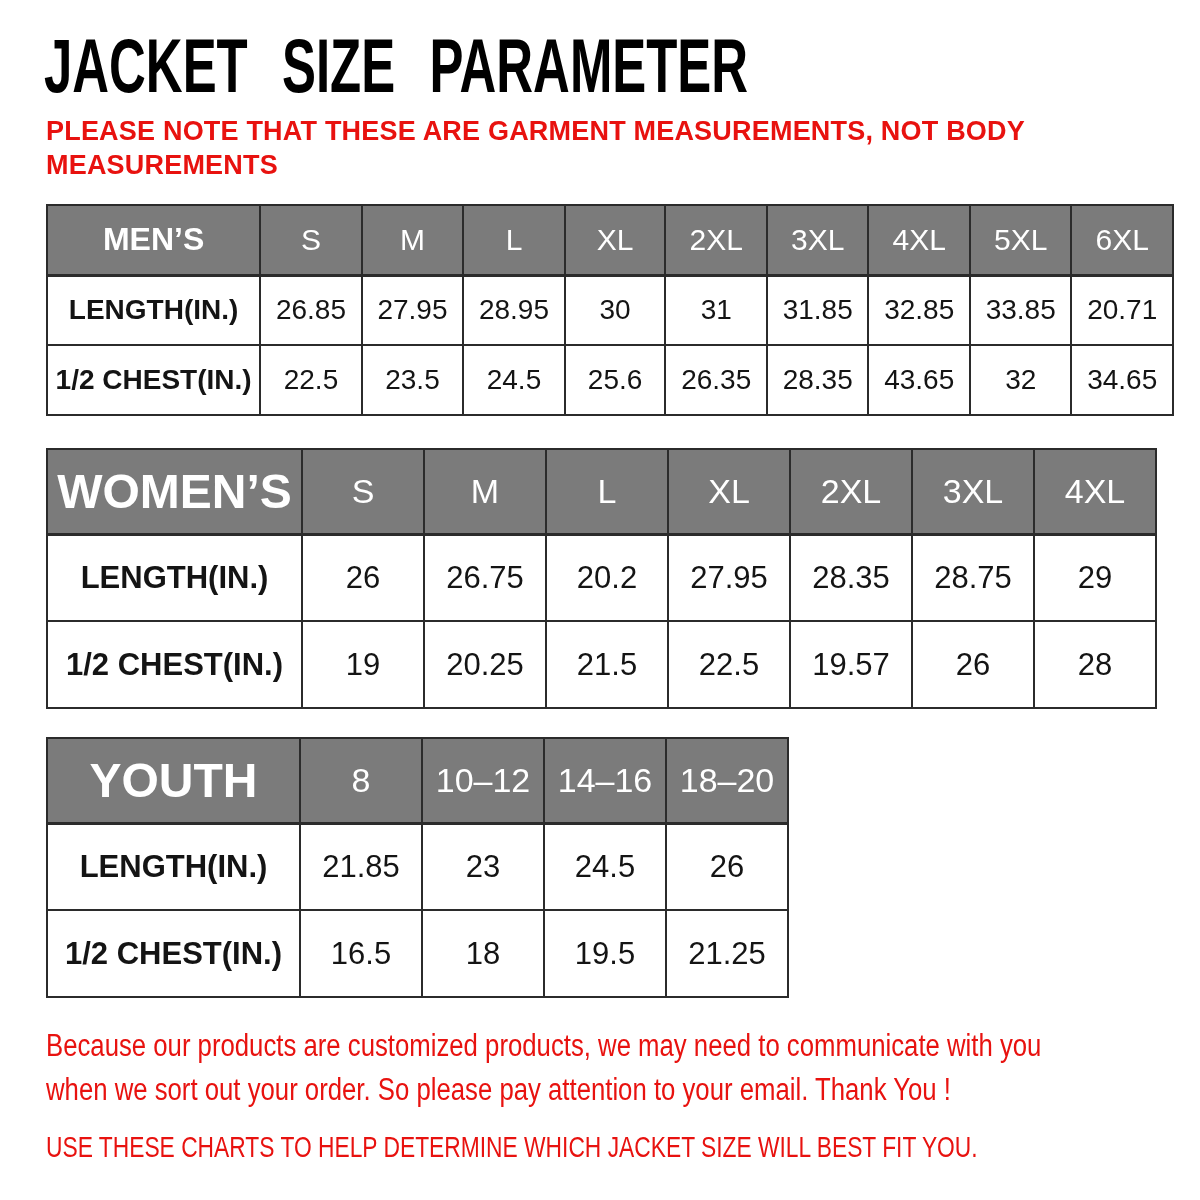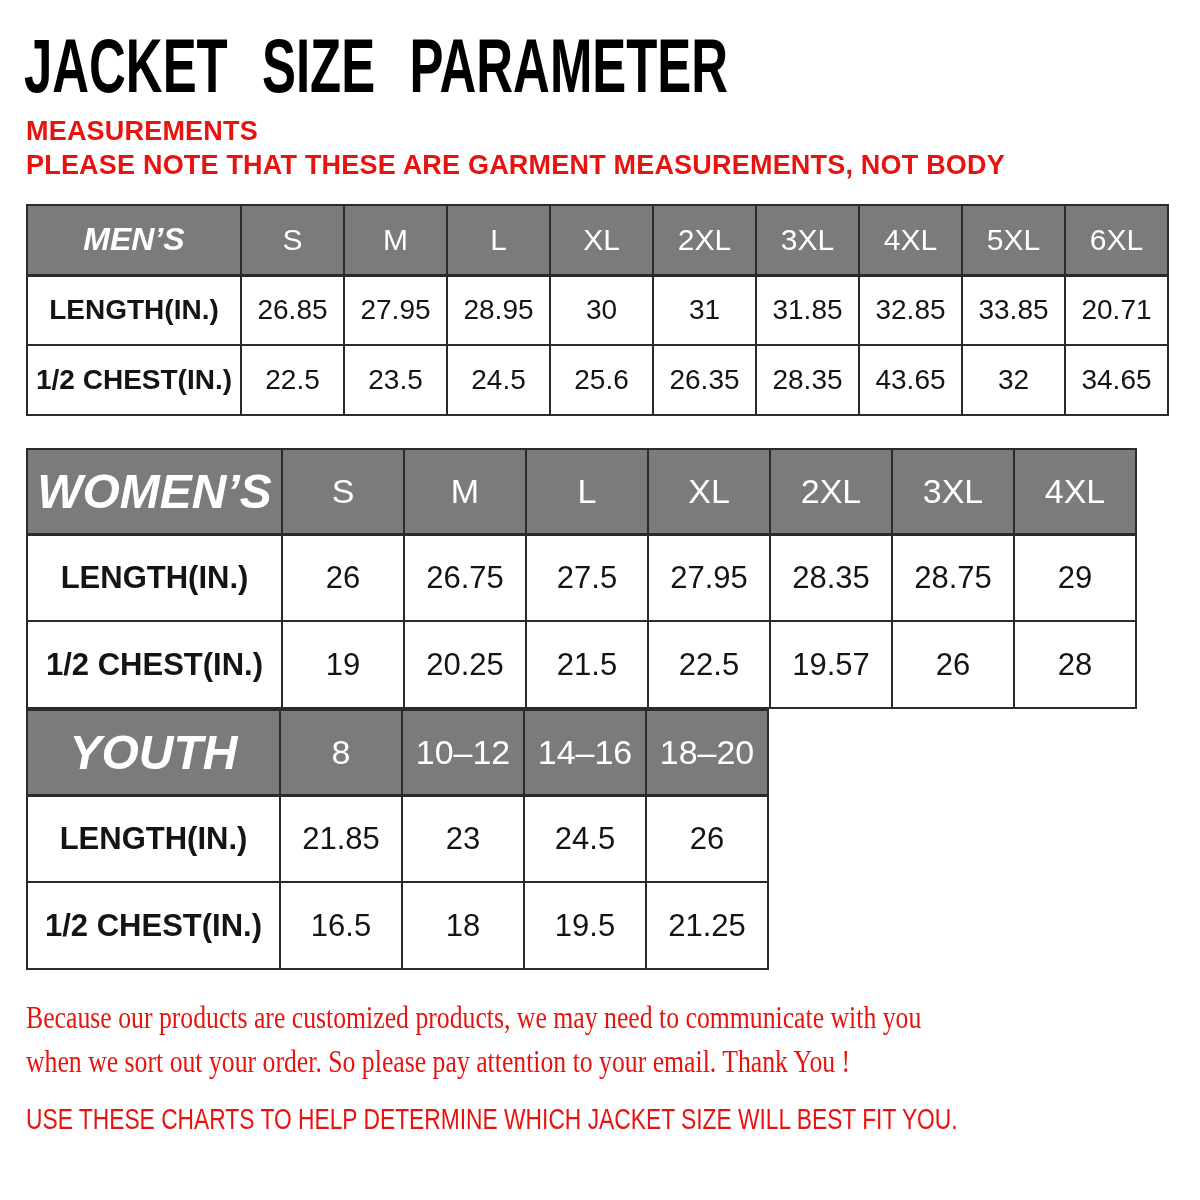--- a/index.html
+++ b/index.html
@@ -8,21 +8,21 @@
     --border-dark:#2b2b2b;
     --text-dark:#141414;
   }
   *{box-sizing:border-box;}
   html,body{margin:0;padding:0;}
   body{
     width:1200px;height:1200px;background:#ffffff;
     font-family:"Liberation Sans", sans-serif;
     overflow:hidden;
   }
-  .page{padding:28px 26px 0 24px;}
+  .page{padding:28px 26px 0 44px;}
 
   .title{
     margin:0;line-height:1;white-space:nowrap;
     font-size:76px;font-weight:bold;color:#000;
     letter-spacing:0px;word-spacing:30px;
     transform:scaleX(0.67);transform-origin:0 50%;
   }
 
   .subtitle{
     margin:10px 0 0 2px;
@@ -37,54 +37,54 @@
   }
   table.size th,table.size td{
     border:2px solid var(--border-dark);
     text-align:center;vertical-align:middle;padding:0;
     overflow:hidden;white-space:nowrap;
   }
   table.size thead th{
     background:var(--header-gray);color:#ffffff;
     font-weight:400;border-bottom-width:3px;
   }
-  table.size thead th.lab{font-weight:700;font-style:italic;}
+  table.size thead th.lab{font-weight:700;}
   table.size tbody td{color:var(--text-dark);font-weight:400;}
   table.size tbody td.rl{font-weight:700;}
 
   .mens{margin-top:22px;}
   .mens thead tr{height:70px;}
   .mens tbody tr{height:70px;}
   .mens thead th{font-size:30px;}
   .mens thead th.lab{font-size:32px;}
   .mens tbody td{font-size:28px;}
 
   .womens{margin-top:32px;}
-  .youth{}
+  .youth{margin-top:28px;}
   .womens thead tr,.youth thead tr{height:85px;}
   .womens tbody tr,.youth tbody tr{height:87px;}
   .womens thead th,.youth thead th{font-size:34px;}
   .womens thead th.lab,.youth thead th.lab{font-size:48px;}
   .womens tbody td,.youth tbody td{font-size:31px;}
 
-  .note1{margin:26px 0 0 2px;color:var(--accent-red);font-size:31px;line-height:1.42;font-family:Liberation Serif, serif;}
+  .note1{margin:26px 0 0 2px;color:var(--accent-red);font-size:31px;line-height:1.42;}
   .note1 .ln{transform:scaleX(0.83);transform-origin:0 50%;white-space:nowrap;}
   .note2{margin:14px 0 0 2px;color:var(--accent-red);font-size:30px;line-height:1.4;
          transform:scaleX(0.76);transform-origin:0 50%;white-space:nowrap;}
 </style>
 </head>
 <body>
 
 <div class="page">
 
   <h1 class="title">JACKET SIZE PARAMETER</h1>
 
   <div class="subtitle">
+    <div>PLEASE NOTE THAT THESE ARE GARMENT MEASUREMENTS, NOT BODY</div>
     <div>MEASUREMENTS</div>
-    <div>PLEASE NOTE THAT THESE ARE GARMENT MEASUREMENTS, NOT BODY</div>
   </div>
 
   <table class="size mens">
     <colgroup>
       <col style="width:214px">
       <col style="width:103px">
         <col style="width:103px">
         <col style="width:103px">
       <col style="width:103px">
         <col style="width:103px">
@@ -156,21 +156,21 @@
         <th>2XL</th>
         <th>3XL</th>
         <th>4XL</th>
       </tr>
     </thead>
     <tbody>
       <tr>
         <td class="rl">LENGTH(IN.)</td>
         <td>26</td>
         <td>26.75</td>
-        <td>27.5</td>
+        <td>20.2</td>
         <td>27.95</td>
         <td>28.35</td>
         <td>28.75</td>
         <td>29</td>
       </tr>
       <tr>
         <td class="rl">1/2 CHEST(IN.)</td>
         <td>19</td>
         <td>20.25</td>
         <td>21.5</td>

